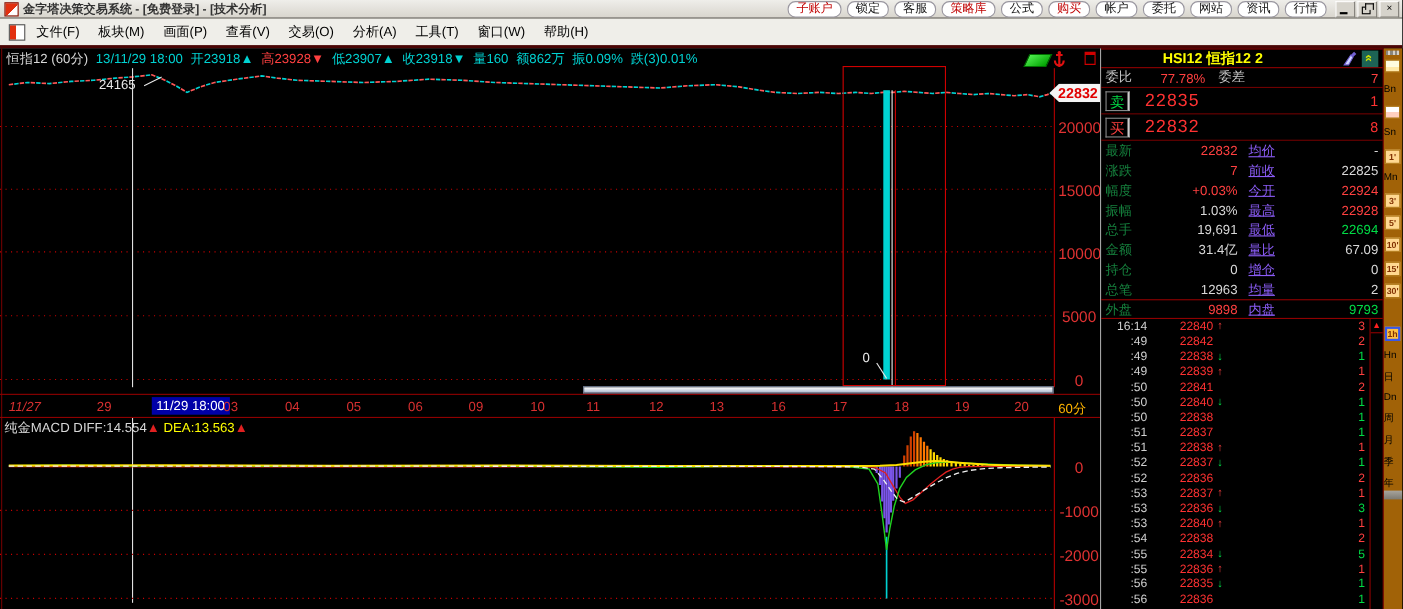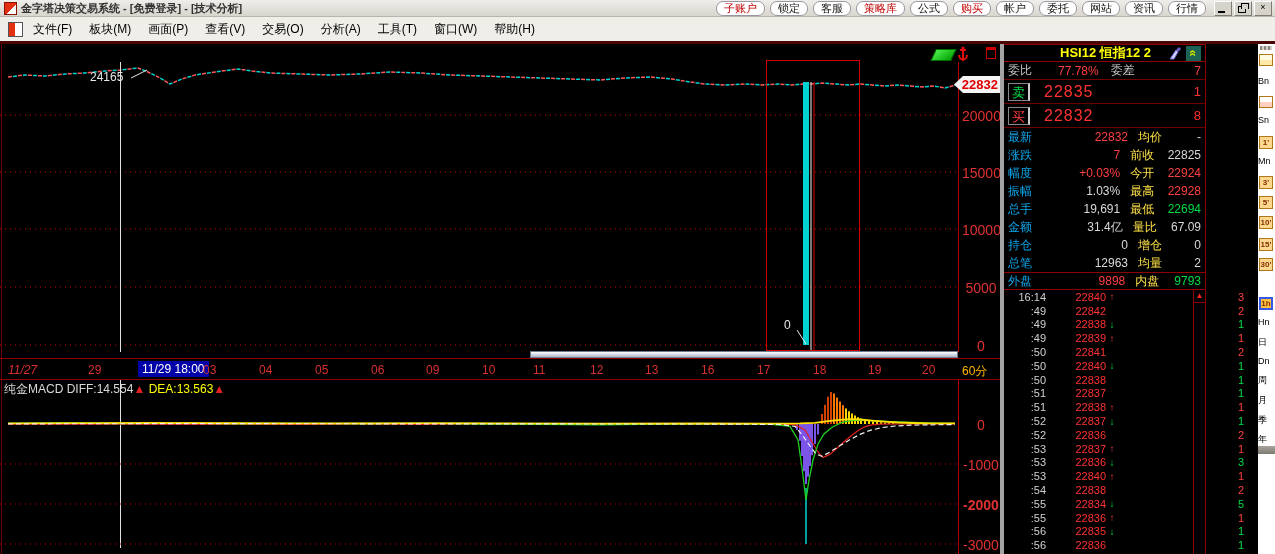--- a/index.html
+++ b/index.html
@@ -55,54 +55,54 @@
   
   .macd-header{position:absolute;left:4px;top:337px;font-size:12px;white-space:nowrap;z-index:5;}
   .arrow-up-red{color:#e02020;}
   
   .chip-icon{position:absolute;left:933px;top:5px;width:21px;height:12px;transform:skewX(-25deg);
     background:linear-gradient(135deg,#50f050,#00a000);border:1px solid #007000;box-sizing:border-box;}
   .anchor-icon{position:absolute;left:956px;top:2px;}
   .redbox-icon{position:absolute;left:986px;top:3px;width:10px;height:12px;border:1px solid #d00000;
     border-top-width:3px;box-sizing:border-box;}
   
-  .quote{position:absolute;left:1000px;top:0;width:206px;height:510px;background:#000;
-    border-left:4px solid #a3a3a3;border-right:1px solid #8f0000;box-sizing:border-box;font-size:12px;}
+  .quote{position:absolute;left:1000px;top:0;width:258px;height:510px;background:#000;
+    border-left:1px solid #a3a3a3;border-right:1px solid #8f0000;box-sizing:border-box;font-size:12px;}
   .q-header{height:18px;border-top:1px solid #8f0000;border-bottom:1px solid #8f0000;
     display:flex;align-items:center;box-sizing:border-box;}
   .q-title{color:#ffff00;font-size:13px;font-weight:bold;margin-left:56px;white-space:nowrap;}
   .q-hicons{margin-left:auto;display:flex;align-items:center;gap:3px;margin-right:4px;}
   .collapse-btn{width:15px;height:15px;background:#1d6355;color:#cfe000;font-weight:bold;
     display:flex;align-items:center;justify-content:center;}
   .collapse-btn span{display:inline-block;transform:rotate(90deg);font-size:12px;line-height:10px;}
   .q-row{display:flex;align-items:center;height:18px;border-bottom:1px solid #6e0000;
     box-sizing:border-box;padding:0 4px;}
   .q-row .lab{color:#c8c8c8;}
   .q-ab{height:24px;border-bottom:1px solid #6e0000;display:flex;align-items:center;
     box-sizing:border-box;padding:0 4px;}
   .ab-cell{width:22px;height:18px;border:1px solid #888;text-align:center;line-height:17px;
     font-size:13px;margin-right:14px;box-sizing:border-box;border-right:2px solid #ccc;}
   .ab-price{font-size:16px;color:#ff3232;letter-spacing:1px;}
   .ab-vol{margin-left:auto;color:#ff3232;font-size:13px;}
   .stats .st-row{display:flex;height:18px;align-items:center;padding:0 4px;box-sizing:border-box;}
   .stats .st-row.sep{border-top:1px solid #8f0000;border-bottom:1px solid #8f0000;}
-  .st-l{width:34px;color:#0ea5e9;} .st-v1{width:86px;text-align:right;}
-  .st-l2{width:40px;margin-left:10px;color:#fde047;} .st-v2{flex:1;text-align:right;}
+  .st-l{width:34px;color:#15803d;} .st-v1{width:86px;text-align:right;}
+  .st-l2{width:40px;margin-left:10px;color:#8b5cf6;text-decoration:underline;} .st-v2{flex:1;text-align:right;}
   
   .ticks{position:absolute;left:0;top:246px;width:256px;height:264px;overflow:hidden;}
   .tick-row{display:flex;height:13.8px;align-items:center;font-size:11px;padding-left:2px;}
   .tk-t{width:40px;text-align:right;color:#d0d0d0;}
   .tk-p{width:46px;text-align:right;color:#ff3232;margin-left:14px;}
   .tk-a{width:12px;text-align:center;font-size:10px;}
   .tk-v{flex:1;text-align:right;margin-right:16px;}
   .tick-scroll{position:absolute;right:0;top:0;width:12px;height:264px;border-left:1px solid #8f0000;box-sizing:border-box;}
   .tick-up{width:11px;height:12px;color:#ff2020;font-size:8px;text-align:center;line-height:12px;
     border-bottom:1px solid #8f0000;}
   
-  .strip{position:absolute;left:1258px;top:0;width:17px;height:510px;background:#ffffff;overflow:hidden;}
+  .strip{position:absolute;left:1258px;top:0;width:17px;height:510px;background:#a16207;overflow:hidden;}
   .strip-item{position:absolute;left:0;width:17px;text-align:left;font-size:9px;color:#000;white-space:nowrap;}
   .strip-btn{position:absolute;left:1px;width:14px;height:13px;background:#ffd890;border:1px solid #b07818;
     font-size:8px;color:#803000;text-align:center;line-height:12px;box-sizing:border-box;font-weight:bold;}
   .strip-btn.active{background:#ffc040;border:2px solid #3858e8;line-height:9px;}
   .strip-img{position:absolute;left:1px;width:14px;height:12px;border:1px solid #b07818;box-sizing:border-box;
     background:linear-gradient(#fffce0 55%,#ffe9a8 55%);}
   .strip-img.i2{background:linear-gradient(#ffffff 50%,#ffd0c0 50%);}
   .strip-grip{position:absolute;left:2px;width:12px;height:4px;
     background:repeating-linear-gradient(90deg,#8a877e 0 2px,#d4d0c8 2px 4px);}
   .strip-thumb{position:absolute;left:0;width:17px;height:8px;background:linear-gradient(#a8a49c,#7d7a72);}
@@ -150,20 +150,21 @@
         <div class="menu-item">分析(A)</div>
         <div class="menu-item">工具(T)</div>
         <div class="menu-item">窗口(W)</div>
         <div class="menu-item">帮助(H)</div>
       </div>
   </div>
 
   <div class="content">
     <div class="chart-left-border"></div>
 
+    <div class="info-bar" id="info-bar"><span class="white">恒指12 (60分)</span><span class="cyan">13/11/29 18:00</span><span class="cyan">开23918▲</span><span class="red">高23928▼</span><span class="cyan">低23907▲</span><span class="cyan">收23918▼</span><span class="cyan">量160</span><span class="cyan">额862万</span><span class="cyan">振0.09%</span><span class="cyan">跌(3)0.01%</span></div>
 
     <svg id="priceSvg" width="958" height="292" viewBox="0 0 958 292" style="position:absolute;left:0;top:18px;">
         <line x1="0" y1="53" x2="958" y2="53" stroke="#c80000" stroke-width="1" stroke-dasharray="1 4"></line>
         <line x1="0" y1="110" x2="958" y2="110" stroke="#c80000" stroke-width="1" stroke-dasharray="1 4"></line>
         <line x1="0" y1="167" x2="958" y2="167" stroke="#c80000" stroke-width="1" stroke-dasharray="1 4"></line>
         <line x1="0" y1="225" x2="958" y2="225" stroke="#c80000" stroke-width="1" stroke-dasharray="1 4"></line>
         <line x1="0" y1="283" x2="958" y2="283" stroke="#c80000" stroke-width="1" stroke-dasharray="1 4"></line>
         <polyline points="8,15 25,13 45,14 65,12 85,11 105,9 120,8 138,6 148,10 160,16 170,22 182,17 195,13 215,10 238,7 252,9 270,11 300,12 330,13 360,12 390,10 420,11 450,13 480,14 510,15 540,16 570,17 600,18 625,16 650,15 672,17 690,20 705,22 725,23 745,22 762,23 778,22 792,23 803,22 812,22 822,21 835,22 848,23 860,22 872,23 885,24 898,23 910,24 922,25 934,24 945,26 952,24 958,22" fill="none" stroke="#ff5858" stroke-width="1.5" stroke-dasharray="4 6"></polyline>
         <polyline points="8,15 25,13 45,14 65,12 85,11 105,9 120,8 138,6 148,10 160,16 170,22 182,17 195,13 215,10 238,7 252,9 270,11 300,12 330,13 360,12 390,10 420,11 450,13 480,14 510,15 540,16 570,17 600,18 625,16 650,15 672,17 690,20 705,22 725,23 745,22 762,23 778,22 792,23 803,22 812,22 822,21 835,22 848,23 860,22 872,23 885,24 898,23 910,24 922,25 934,24 945,26 952,24 958,22" fill="none" stroke="#00d2d2" stroke-width="1.5" stroke-dasharray="4 6" stroke-dashoffset="5"></polyline>
         <rect x="803" y="20" width="6" height="263" fill="#00d2d2"></rect>
@@ -263,21 +264,21 @@
         <line x1="893" y1="44" x2="893" y2="43" stroke="#ffd800" stroke-width="2"></line>
         <line x1="806" y1="108" x2="806" y2="164" stroke="#00d2d2" stroke-width="1.5"></line>
         <polyline points="8,44.2 300,44.32 600,44.4 750,44.32 795,44.6 805,50 812,62 818,72 823,77.6 830,74.4 838,67.2 846,60 854,53.6 860,49.2 866,46.4 872,44.8 880,44.2 900,44 955,44" fill="none" stroke="#e02020" stroke-width="1.2"></polyline>
         <polyline points="8,43.4 60,43 120,43.6 180,43.2 240,43.8 300,43.4 360,43.8 420,43.4 480,44 540,44.4 600,44.8 660,44.2 720,43.8 770,44.2 790,46.4 798,60 802,88 806,120 809,100 813,80 818,64 824,54 832,47.2 842,42.4 852,40.4 862,40 875,40.8 890,41.6 905,42.2 920,42.72 935,43.12 955,43.4" fill="none" stroke="#20d020" stroke-width="1.3"></polyline>
         <polyline points="8,43.28 150,42.88 300,43.4 450,43.12 600,43.68 700,43.52 780,43.68 800,43.4 815,42.8 828,41.2 840,39.8 850,39.12 860,39.519999999999996 872,40.6 885,41.68 898,42.48 912,43 930,43.28 955,43.44" fill="none" stroke="#ffe000" stroke-width="1.8"></polyline>
         <polyline points="8,43.8 200,43.68 400,43.8 600,44 700,44 780,44.4 795,46.4 803,56 810,66 816,74 822,76.4 830,72 840,65.6 850,59.6 860,54.4 870,50.4 882,47.6 895,46 910,45.2 930,44.8 955,44.6" fill="none" stroke="#f0f0f0" stroke-width="1.2" stroke-dasharray="5 3"></polyline>
       </svg>
     <div id="macd-axis">
         <span class="axis-label" style="top: 373px;">0</span>
         <span class="axis-label" style="top: 413px;">-1000</span>
-        <span class="axis-label" style="top: 453px; font-weight: bold;">-2000</span>
+        <span class="axis-label" style="top: 453px;">-2000</span>
         <span class="axis-label" style="top: 493px;">-3000</span>
       </div>
 
     <div class="quote">
       <div class="q-header">
         <span class="q-title">HSI12  恒指12  2</span>
         <span class="q-hicons">
           <svg width="16" height="15" viewBox="0 0 16 15">
             <path d="M3 13 L9 4 L11 6 L7 13 Z" fill="#cfd4ff" stroke="#7060d0" stroke-width="1"></path>
             <path d="M9 4 L12 1 L14 3 L11 6 Z" fill="#7060d0"></path>

